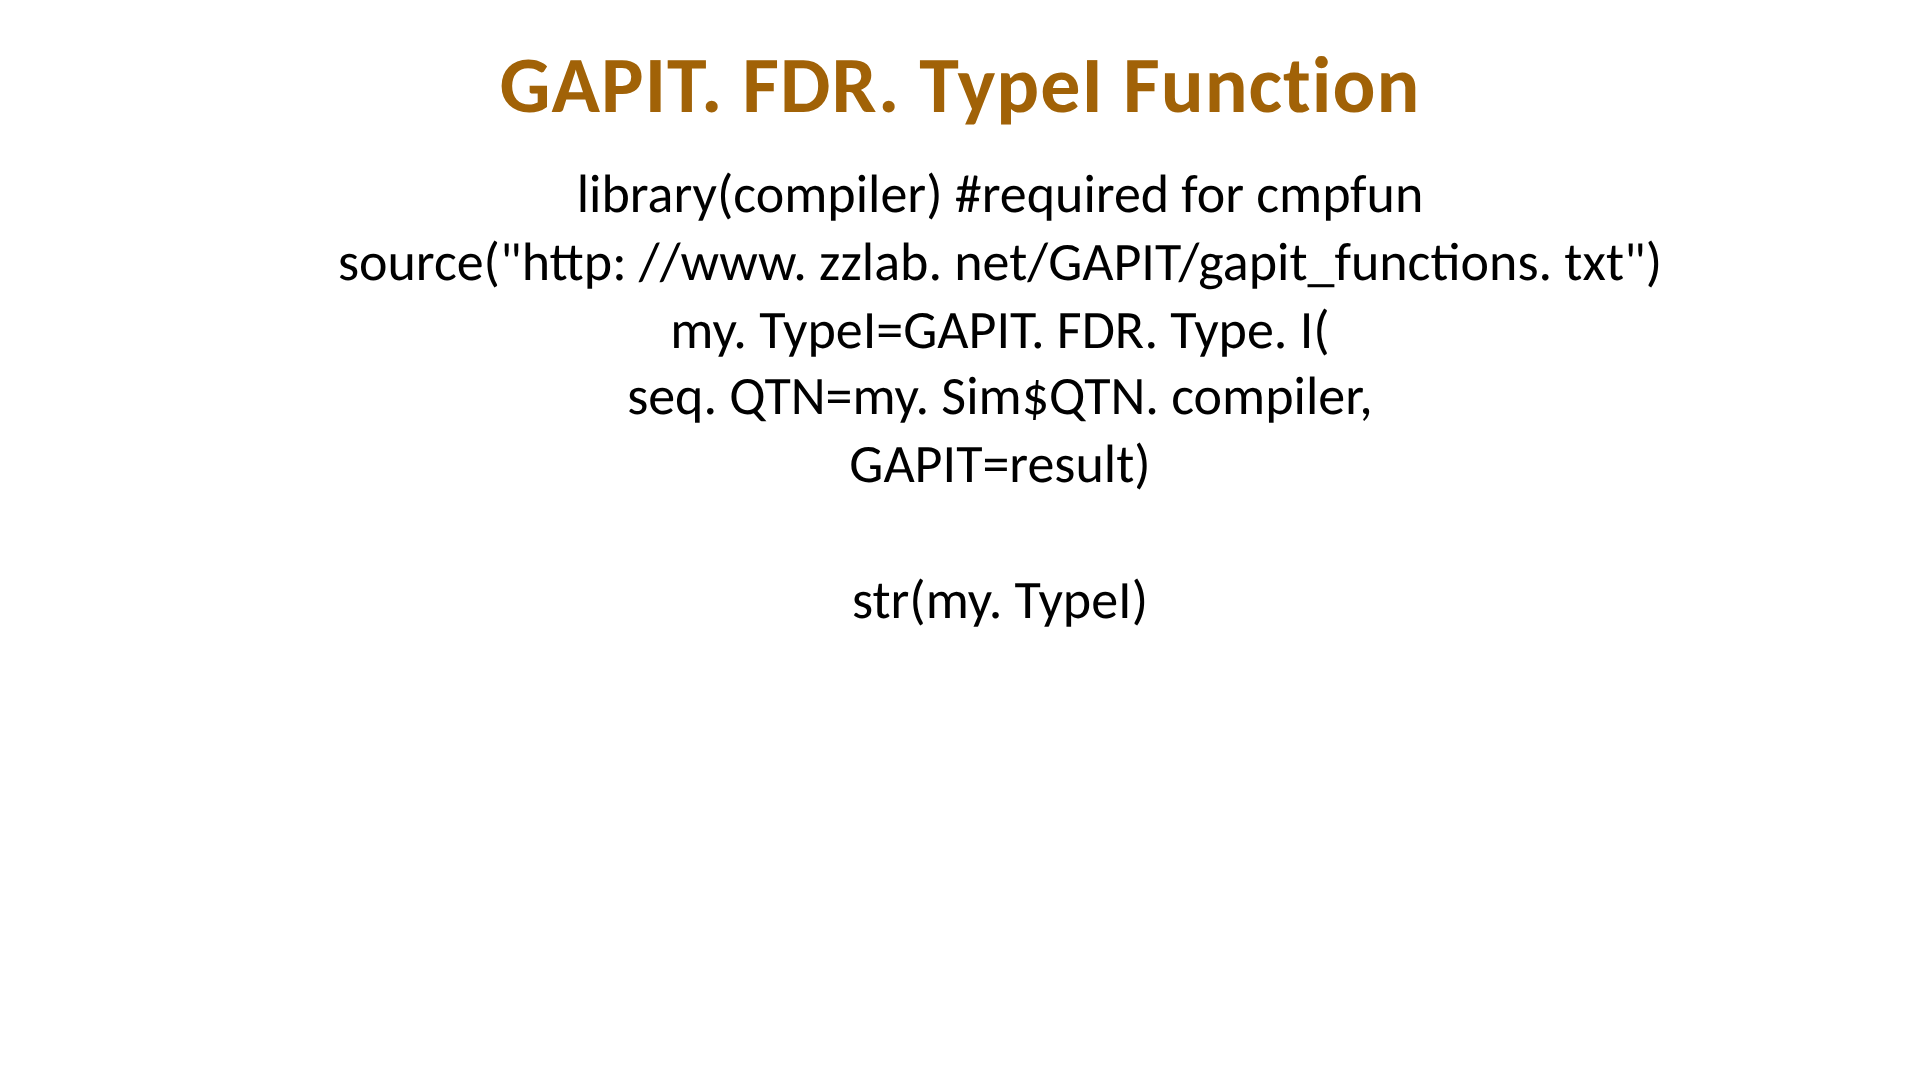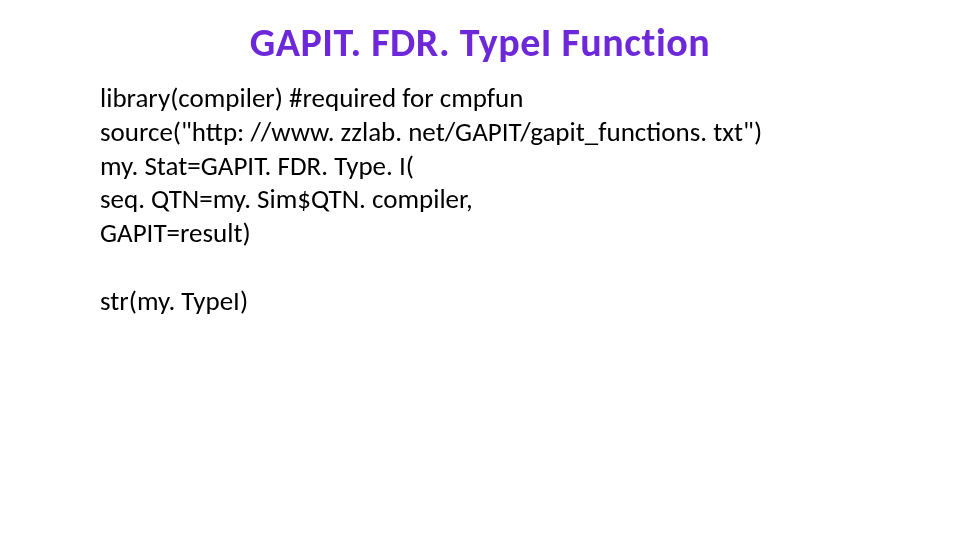--- a/index.html
+++ b/index.html
@@ -15,46 +15,47 @@
     width: 960px;
     height: 540px;
     position: relative;
     box-sizing: border-box;
     padding-top: 18px;
   }
   .title {
     text-align: center;
     font-size: 40px;
     font-weight: 700;
-    color: #6d28d9;
+    color: #a16207;
     margin: 0 0 14px 0;
     letter-spacing: 0.5px;
   }
   .code-block {
     margin-left: 100px;
     margin-right: 60px;
     font-size: 27px;
     line-height: 1.25;
     color: #000000;
     font-weight: 400;
   }
   .code-line {
     white-space: pre-wrap;
+    text-align: center;
   }
   .gap {
     height: 34px;
   }
 </style>
 </head>
 <body>
 
 <div class="slide">
   <h1 class="title">GAPIT. FDR. TypeI Function</h1>
   <div class="code-block">
     <div class="code-line">library(compiler) #required for cmpfun</div>
     <div class="code-line">source("http: //www. zzlab. net/GAPIT/gapit_functions. txt")</div>
-    <div class="code-line">my. Stat=GAPIT. FDR. Type. I(</div>
+    <div class="code-line">my. TypeI=GAPIT. FDR. Type. I(</div>
     <div class="code-line">seq. QTN=my. Sim$QTN. compiler,</div>
     <div class="code-line">GAPIT=result)</div>
     <div class="gap"></div>
     <div class="code-line">str(my. TypeI)</div>
   </div>
 </div>
 
 </body></html>

